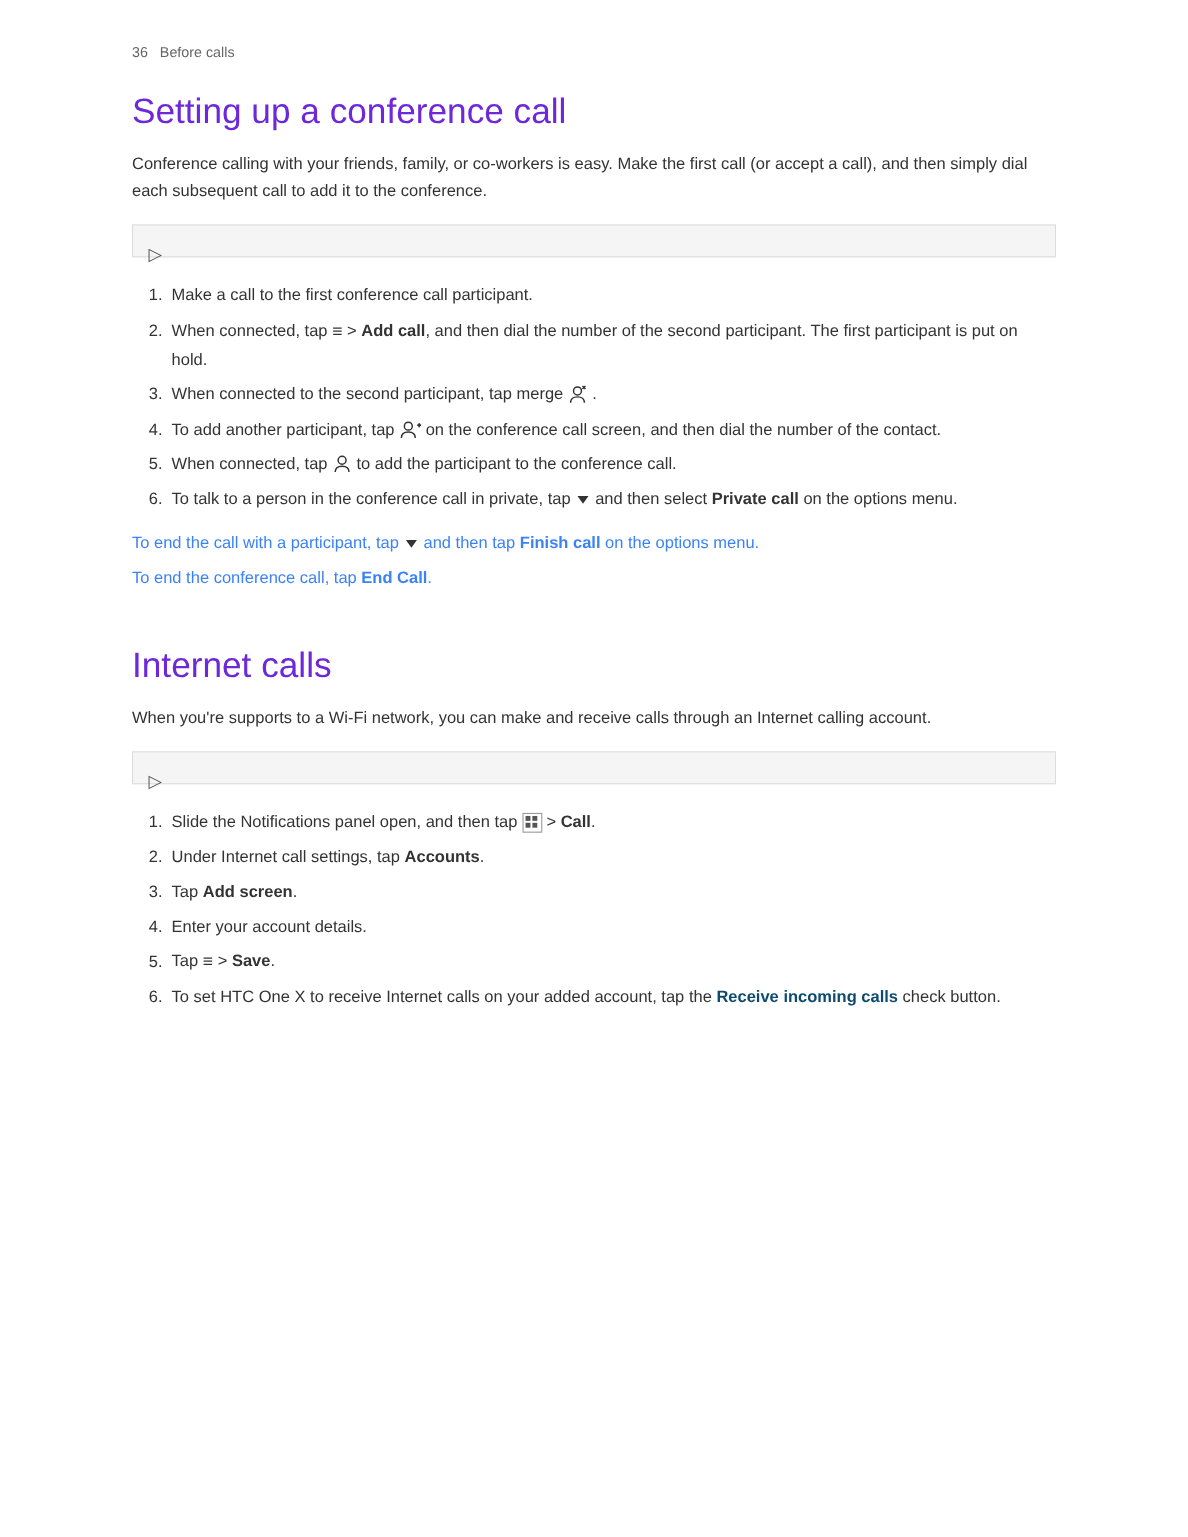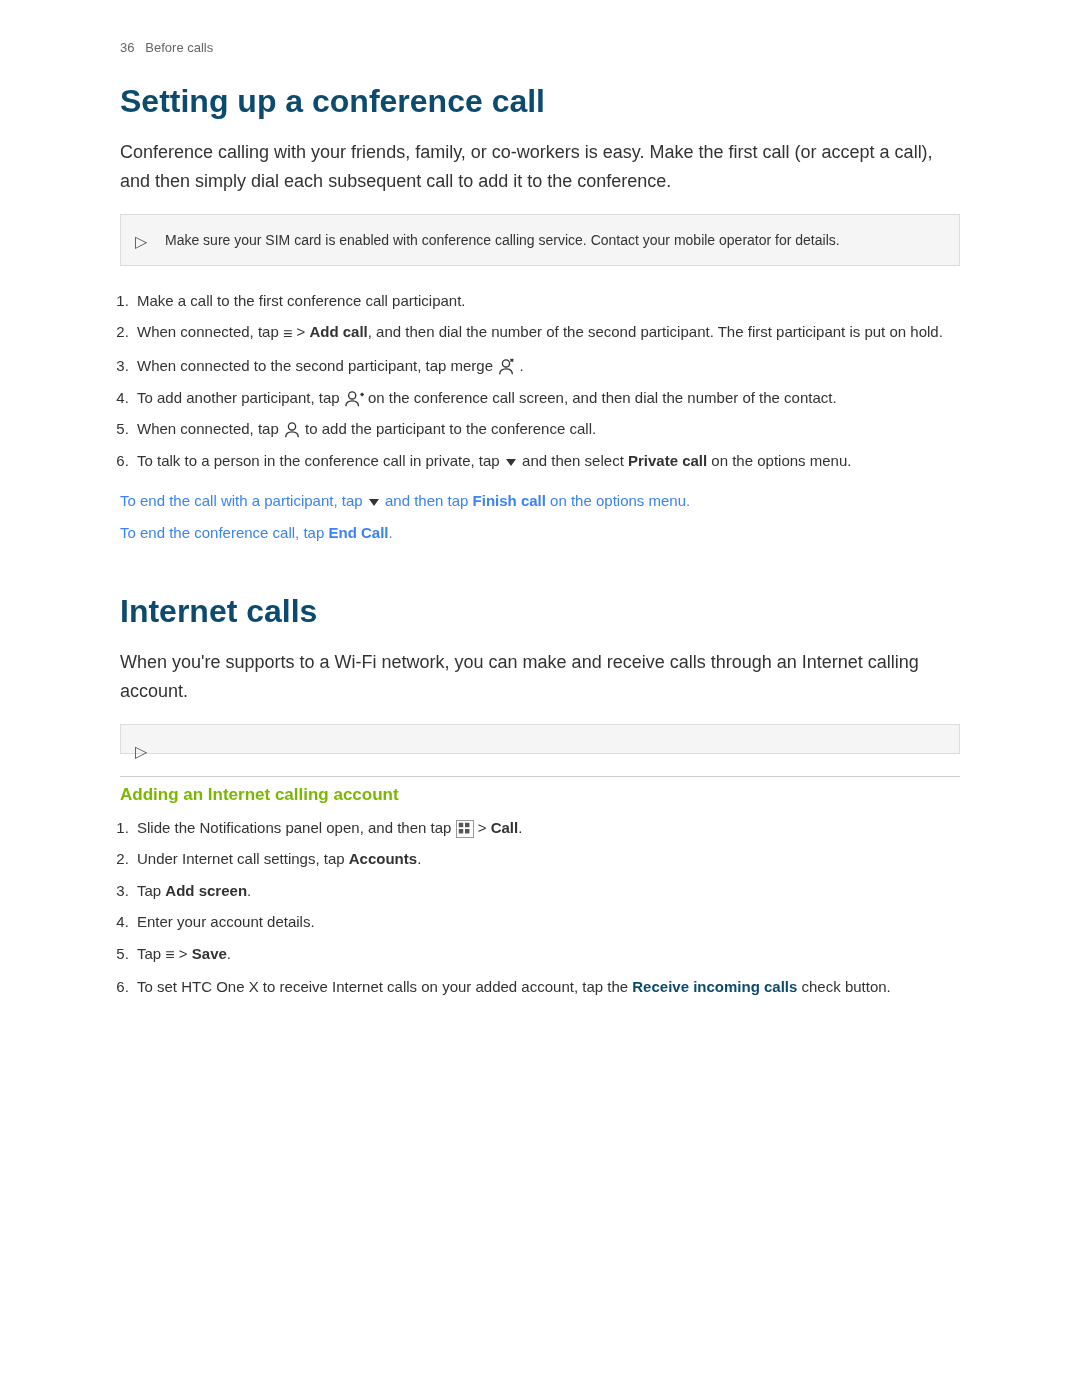--- a/index.html
+++ b/index.html
@@ -12,34 +12,34 @@
       min-height: 1397px;
       padding: 40px 120px 60px 120px;
     }
     .page-number-line {
       font-size: 13px;
       color: #666;
       margin-bottom: 28px;
     }
     .section-title {
       font-size: 32px;
-      font-weight: bold;
-      color: #0c4a6e;
+      font-weight: normal;
+      color: #6d28d9;
       margin-bottom: 18px;
     }
     .section-title-small {
       font-size: 17px;
       font-weight: bold;
       color: #7ab800;
       margin-bottom: 10px;
       padding-top: 8px;
       border-top: 1px solid #cccccc;
     }
     .body-text {
-      font-size: 18px;
+      font-size: 15px;
       color: #333;
       line-height: 1.6;
       margin-bottom: 18px;
     }
     .note-box {
       background: #f5f5f5;
       border: 1px solid #dddddd;
       padding: 14px 16px 14px 44px;
       margin-bottom: 22px;
       position: relative;
@@ -49,21 +49,21 @@
     }
     .note-icon {
       position: absolute;
       left: 14px;
       top: 14px;
       font-size: 16px;
       color: #555;
       font-style: normal;
     }
     ol {
-      margin-left: 13px;
+      margin-left: 32px;
       margin-bottom: 16px;
     }
     ol li {
       font-size: 15px;
       color: #333;
       line-height: 1.7;
       margin-bottom: 6px;
       padding-left: 4px;
     }
     .bold {
@@ -97,21 +97,20 @@
 <div class="page-number-line">
   <span>36</span>&nbsp;&nbsp;&nbsp;<span>Before calls</span>
 </div>
 
 <h1 class="section-title">Setting up a conference call</h1>
 
 <p class="body-text">Conference calling with your friends, family, or co-workers is easy. Make the first call (or accept a call), and then simply dial each subsequent call to add it to the conference.</p>
 
 <div class="note-box">
   <span class="note-icon">▷</span>
-  <span>Make sure your SIM card is enabled with conference calling service. Contact your mobile operator for details.</span>
 </div>
 
 <ol>
   <li>Make a call to the first conference call participant.</li>
   <li>When connected, tap <span class="inline-icon menu-icon"></span> &gt; <span class="bold">Add call</span>, and then dial the number of the second participant. The first participant is put on hold.</li>
   <li>When connected to the second participant, tap merge
     <svg style="display:inline;width:18px;height:18px;vertical-align:middle;" viewBox="0 0 20 20">
       <circle cx="10" cy="6" r="4" fill="none" stroke="#333" stroke-width="1.5"></circle>
       <path d="M3 18 Q3 12 10 12 Q17 12 17 18" fill="none" stroke="#333" stroke-width="1.5"></path>
       <line x1="15" y1="4" x2="18" y2="1" stroke="#333" stroke-width="1.5"></line>
@@ -153,21 +152,20 @@
 <div class="section-divider-internet"></div>
 <h1 class="section-title" style="margin-top:48px;">Internet calls</h1>
 
 <p class="body-text">When you're supports to a Wi-Fi network, you can make and receive calls through an Internet calling account.</p>
 
 <div class="note-box">
   <span class="note-icon">▷</span>
 </div>
 
 <div style="margin-top: 10px;">
-  <h2 class="section-title-small">Adding an Internet calling account</h2>
 
   <ol>
     <li>Slide the Notifications panel open, and then tap
       <svg style="display:inline;width:18px;height:18px;vertical-align:middle;border:1px solid #999;" viewBox="0 0 18 18">
         <rect x="2" y="2" width="5" height="5" fill="#555"></rect>
         <rect x="9" y="2" width="5" height="5" fill="#555"></rect>
         <rect x="2" y="9" width="5" height="5" fill="#555"></rect>
         <rect x="9" y="9" width="5" height="5" fill="#555"></rect>
       </svg>
       &gt; <span class="bold">Call</span>.

